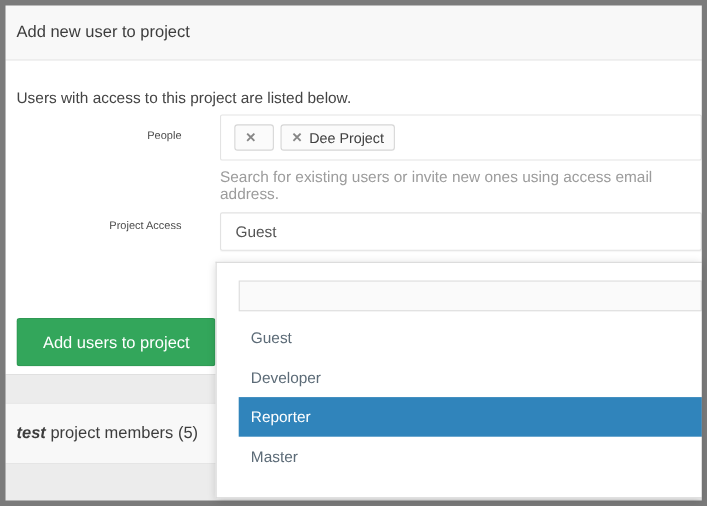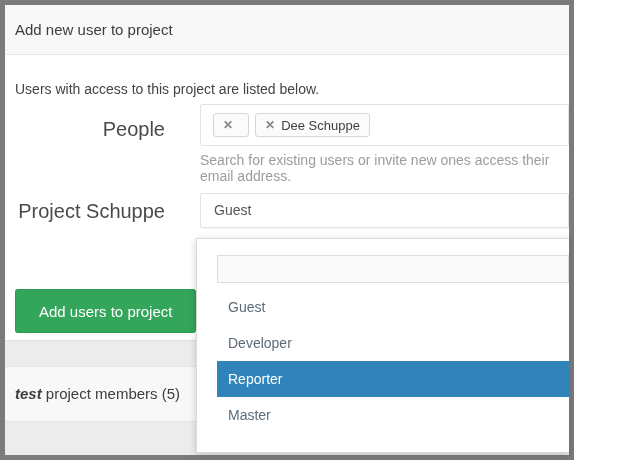--- a/index.html
+++ b/index.html
@@ -1,31 +1,31 @@
 <!DOCTYPE html>
 <html style="--accent-green: #33a65b; --highlight-blue: #3084bb;"><head>
 <meta charset="utf-8">
 <style>
   html,body{margin:0;padding:0;background:#fff;}
   *{box-sizing:border-box;}
   #window{
-    position:relative;width:574px;height:460px;overflow:hidden;
+    position:relative;width:643px;height:460px;overflow:hidden;
     font-family:"Liberation Sans",sans-serif;background:#ececec;
   }
   .inner{position:absolute;left:5px;top:5px;right:5px;bottom:5px;background:#ececec;}
   .frame{position:absolute;inset:0;border:5px solid rgba(33,33,33,0.56);pointer-events:none;z-index:100;}
 
   
   .panel1{position:absolute;left:0;top:0;right:0;height:336px;background:#fff;border-bottom:1px solid #e0e0e0;}
   .panel-heading{
     height:50px;background:#f8f8f8;border-bottom:1px solid #e7e7e7;
     line-height:50px;padding-left:10px;font-size:15px;color:#3d3d3d;
   }
   .description{position:absolute;left:10px;top:76px;font-size:14px;color:#444;}
-  .form-label{position:absolute;left:0;width:160px;text-align:right;font-size:20px;color:#4a4a4a;}
+  .form-label{position:absolute;left:0;width:160px;text-align:right;font-size:10px;color:#4a4a4a;}
   .people-label{top:113px;}
   .access-label{top:195px;}
   .people-input{
     position:absolute;left:195px;right:0;top:99px;height:42px;
     background:#fff;border:1px solid #e3e3e3;border-radius:2px;
     padding:8px 6px;display:flex;align-items:center;cursor:text;
   }
   .token{
     display:inline-flex;align-items:center;height:24px;margin-left:6px;padding:0 9px;
     background:#fbfbfb;border:1px solid #d6d6d6;border-radius:3px;
@@ -84,26 +84,26 @@
       </div>
       <div class="description">Users with access to this project are listed below.</div>
 
       <div class="form-label people-label">People</div>
       <div class="people-input">
         <span class="token">
           <span class="x">✕</span>
         </span>
         <span class="token">
           <span class="x">✕</span>
-          <span>Dee Schuppe</span>
+          <span>Dee Project</span>
         </span>
       </div>
-      <div class="help-text">Search for existing users or invite new ones access their email address.</div>
+      <div class="help-text">Search for existing users or invite new ones using access email address.</div>
 
-      <div class="form-label access-label">Project Schuppe</div>
+      <div class="form-label access-label">Project Access</div>
       <div class="select-box">
         <span>Guest</span>
       </div>
 
       <button class="btn-green">Add users to project</button>
     </div>
 
     <div class="panel2-heading">
       <b>test</b><span> project members (5)</span>
     </div>

